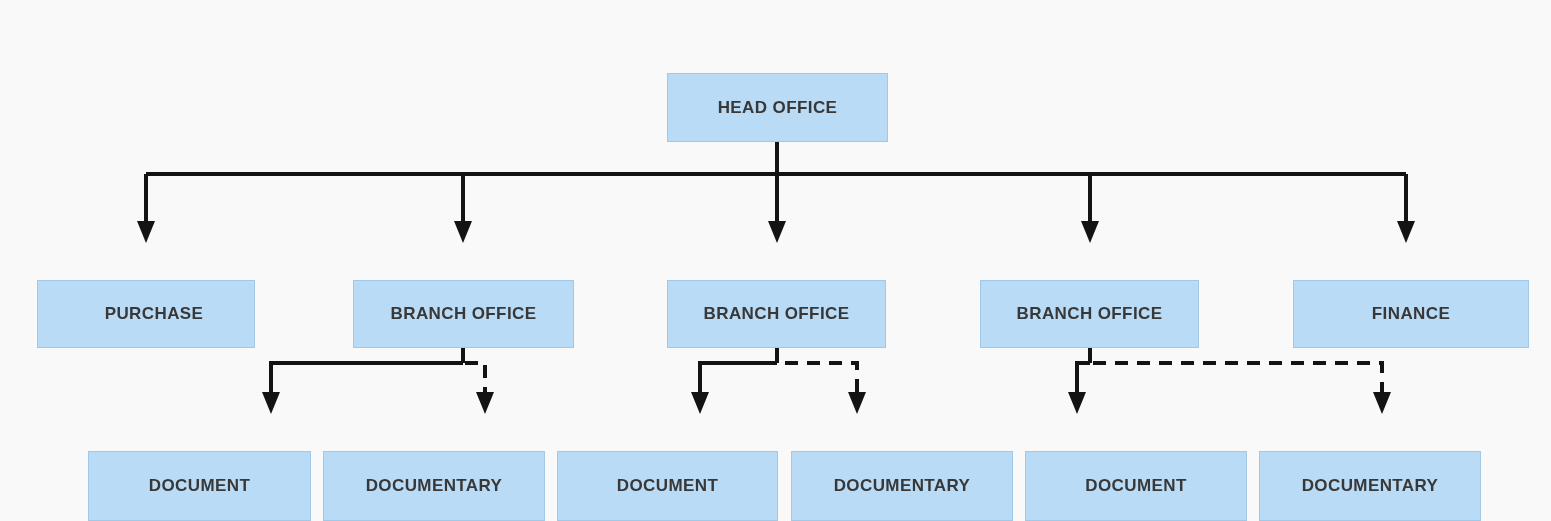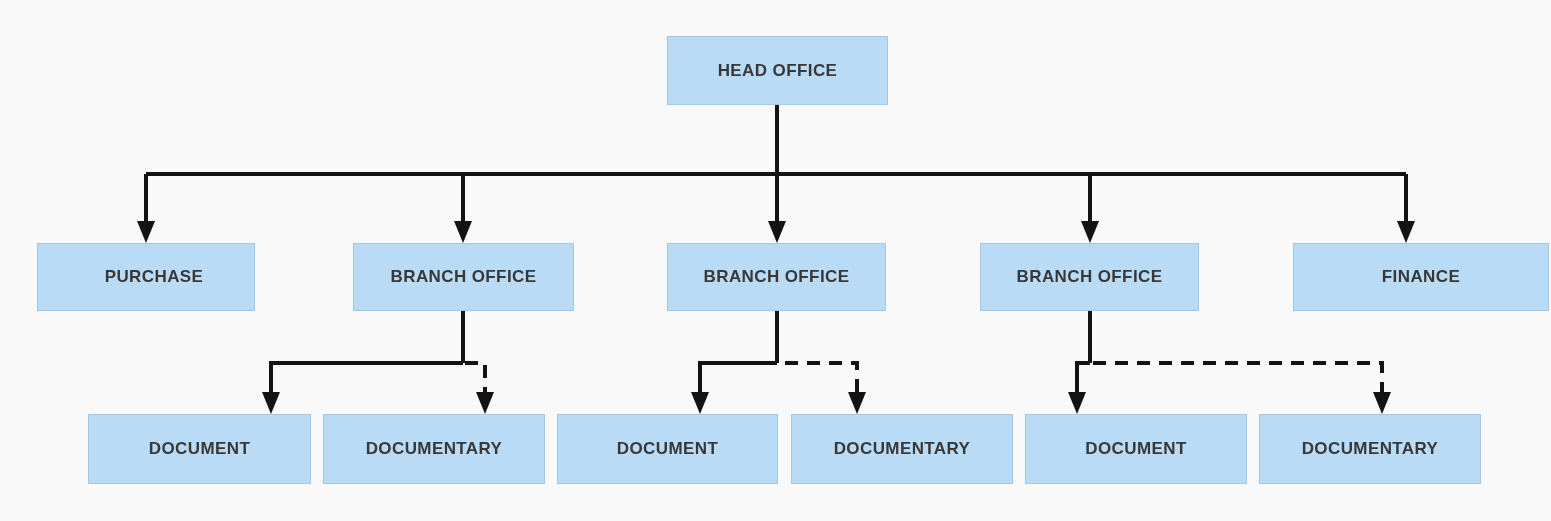--- a/index.html
+++ b/index.html
@@ -29,20 +29,21 @@
     background: #b9dbf6;
     border: 1px solid rgba(120, 165, 205, 0.35);
     display: flex;
     align-items: center;
     justify-content: center;
     color: #383838;
     font-weight: 700;
     font-size: 17px;
     letter-spacing: 0.4px;
     text-align: center;
+    margin-top: 37px;
   }
   .node span { pointer-events: none; }
 </style>
 </head>
 <body>
 
 <div class="stage">
 
   <svg class="connectors" viewBox="0 0 1551 521" xmlns="http://www.w3.org/2000/svg">
     <g stroke="#131313" stroke-width="4" fill="none">
@@ -94,21 +95,21 @@
   </div>
   <div class="node" style="left:353px; top:243px; width:221px; height:68px;">
     <span>BRANCH OFFICE</span>
   </div>
   <div class="node" style="left:667px; top:243px; width:219px; height:68px;">
     <span>BRANCH OFFICE</span>
   </div>
   <div class="node" style="left:980px; top:243px; width:219px; height:68px;">
     <span>BRANCH OFFICE</span>
   </div>
-  <div class="node" style="left:1293px; top:243px; width:256px; height:68px;text-align:right;">
+  <div class="node" style="left:1293px; top:243px; width:236px; height:68px;text-align:right;">
     <span>FINANCE</span>
   </div>
 
   <div class="node" style="left:88px; top:414px; width:223px; height:70px;">
     <span>DOCUMENT</span>
   </div>
   <div class="node" style="left:323px; top:414px; width:222px; height:70px;">
     <span>DOCUMENTARY</span>
   </div>
   <div class="node" style="left:557px; top:414px; width:221px; height:70px;">

